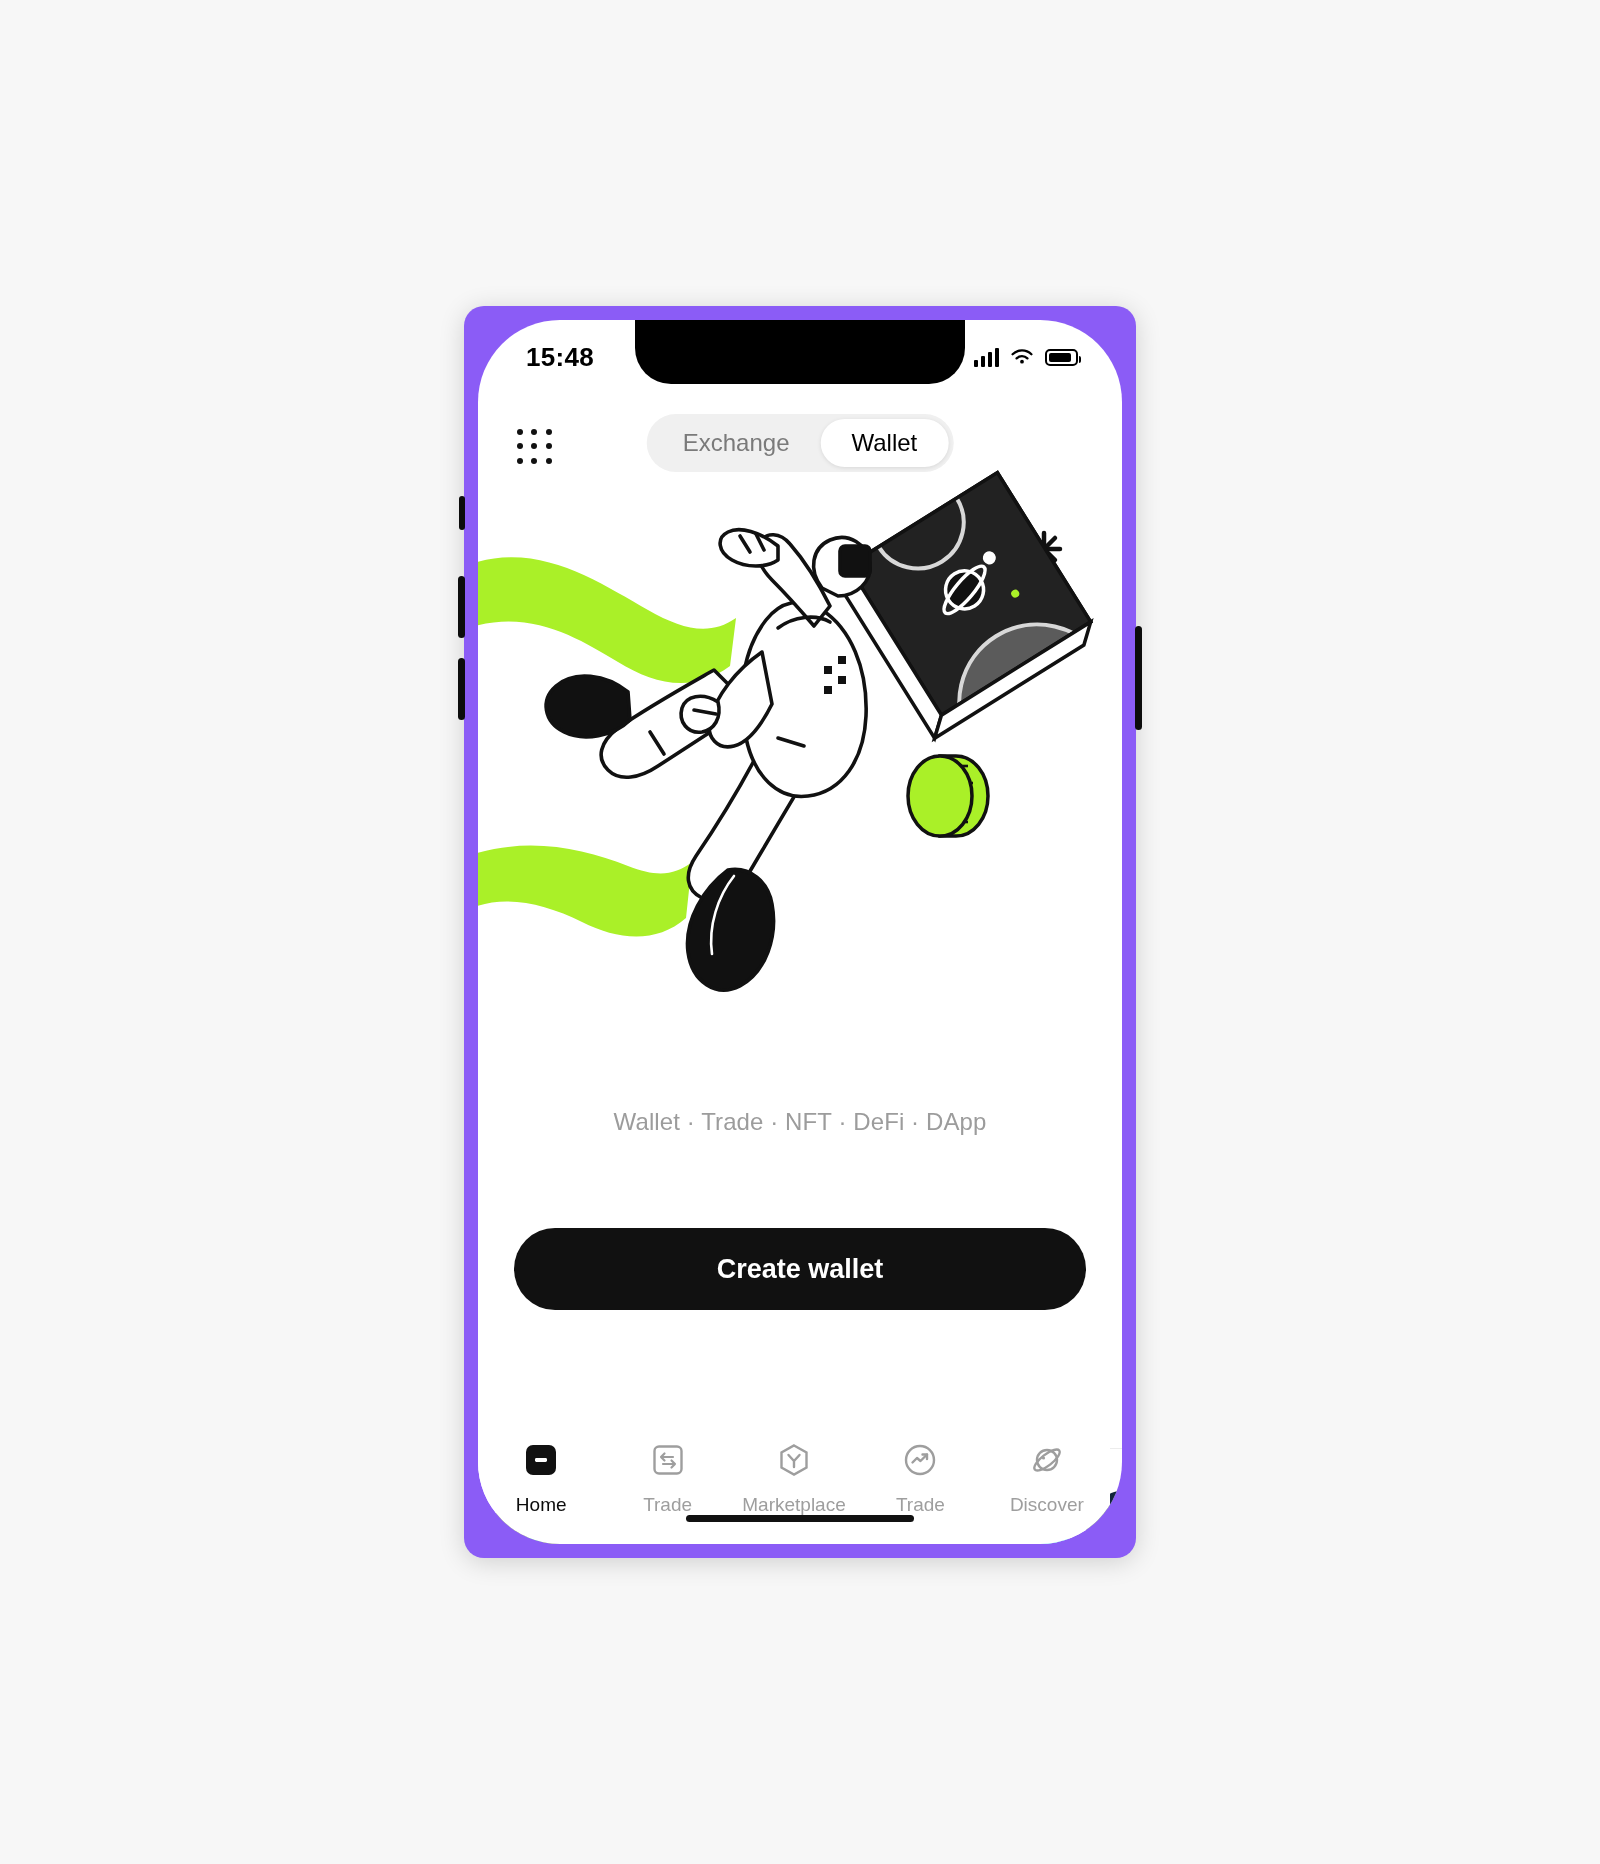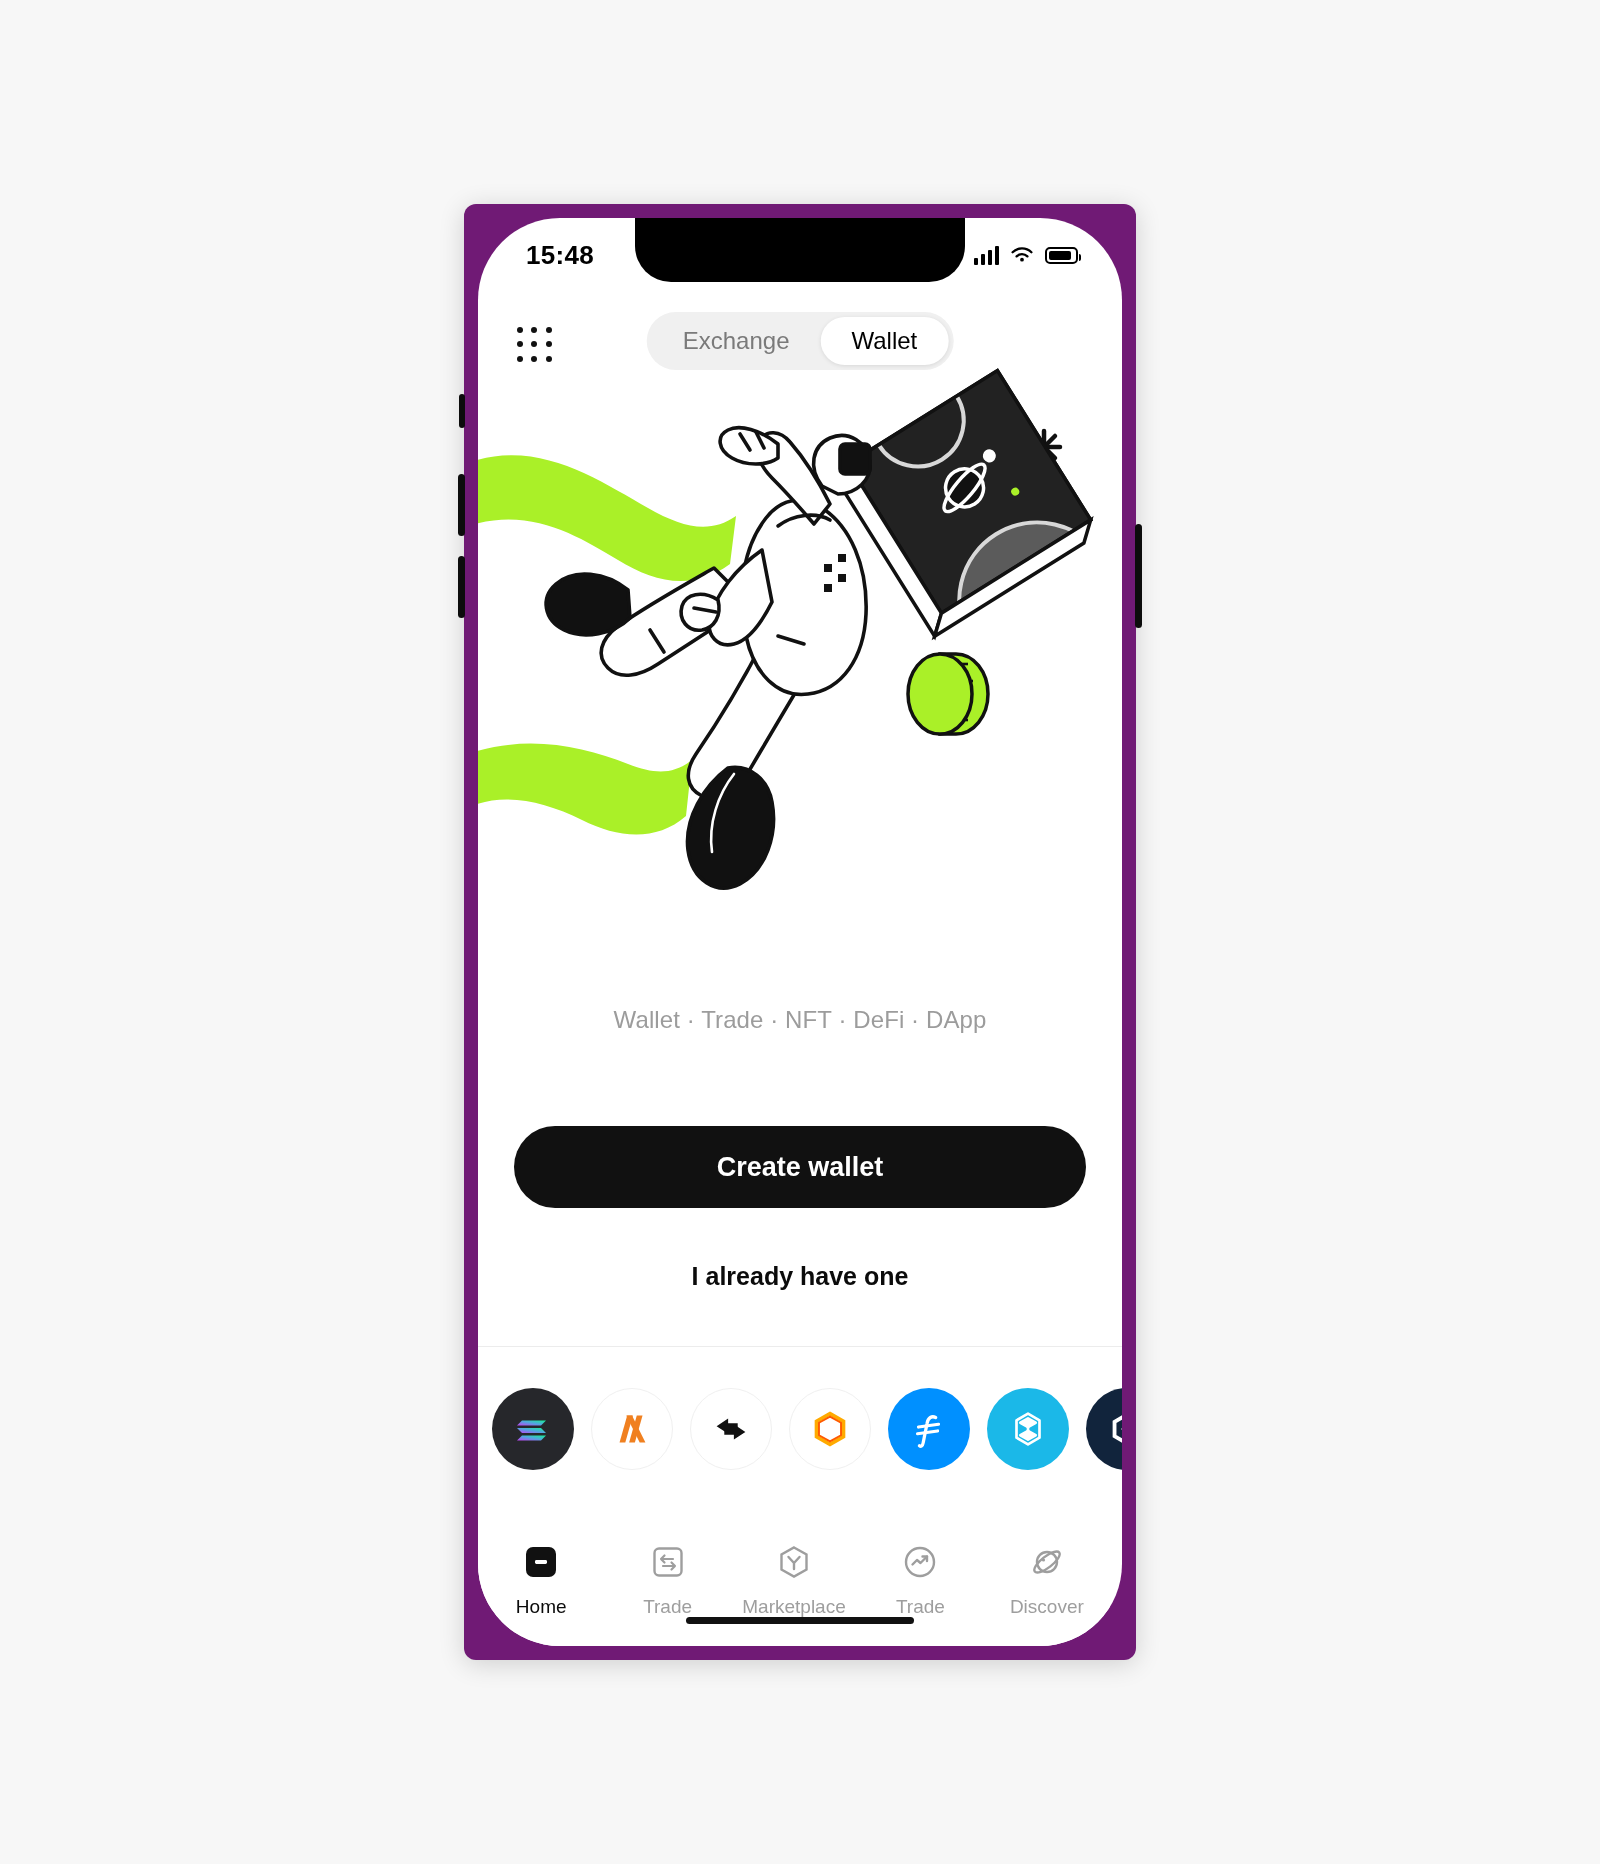--- a/index.html
+++ b/index.html
@@ -11,23 +11,23 @@
   }
   .stage {
     position:relative; width:1600px; height:1864px;
     background:#f7f7f7;
     display:flex; align-items:center; justify-content:center;
   }
 
   
   .phone {
     position:relative;
-    width:672px; height:1456px;
-    background:#701a75;
-    border-radius:12px;
+    width:672px; height:1252px;
+    background:#8b5cf6;
+    border-radius:20px;
     box-shadow:0 4px 26px rgba(0,0,0,.16);
   }
   .phone-side {
     position:absolute; background:#0c0c0c; border-radius:4px;
   }
   .side-mute   { left:-5px; top:190px;  width:6px; height:34px; }
   .side-volup  { left:-6px; top:270px;  width:7px; height:62px; }
   .side-voldn  { left:-6px; top:352px;  width:7px; height:62px; }
   .side-power  { right:-6px; top:320px; width:7px; height:104px; }
 
@@ -331,21 +331,20 @@
           </g>
         </svg>
       </div>
 
       <div class="copy">
         <div class="subline">Wallet · Trade · NFT · DeFi · DApp</div>
       </div>
 
       <div class="cta-wrap">
         <button class="btn-primary">Create wallet</button>
-        <button class="btn-secondary">I already have one</button>
       </div>
 
       <div class="divider"></div>
 
       <div class="tokens">
 
         <div class="token solid" style="background:#26272b">
           <svg width="48" height="48" viewBox="0 0 48 48">
             <defs>
               <linearGradient id="solg" x1="0" y1="1" x2="1" y2="0">

